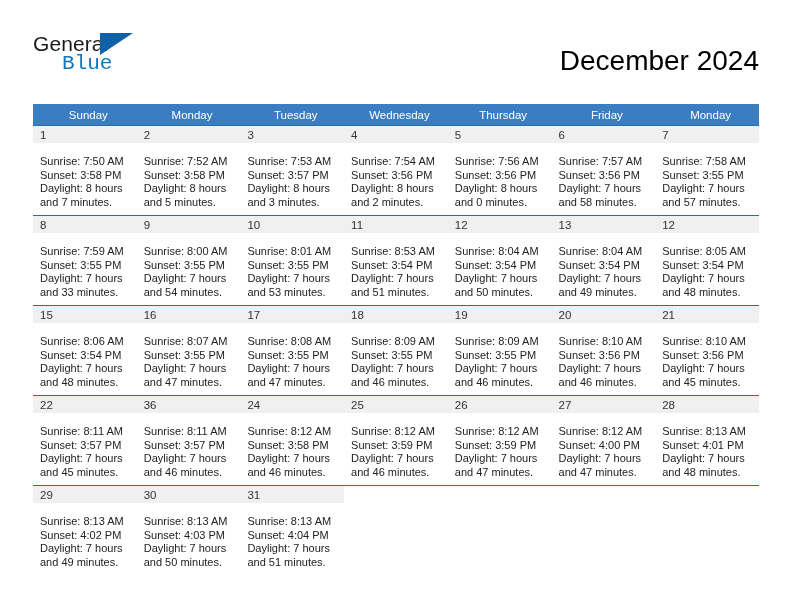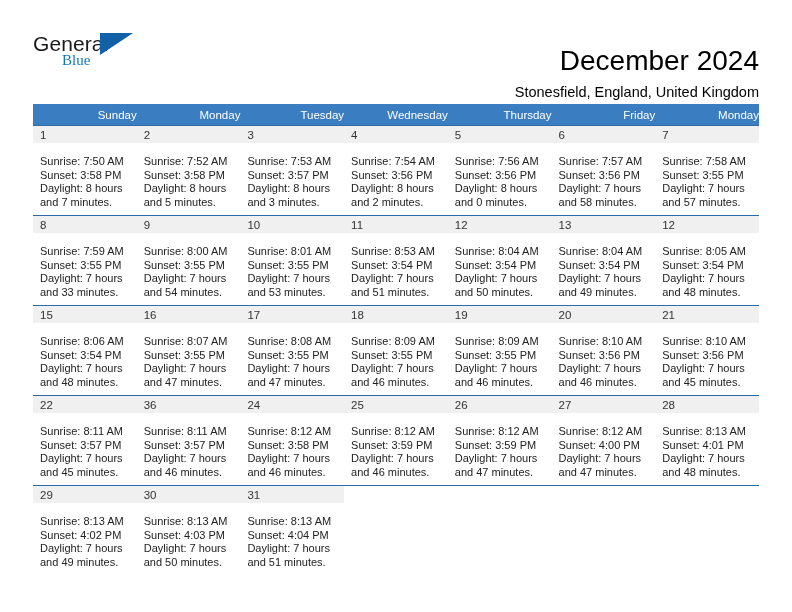--- a/index.html
+++ b/index.html
@@ -42,23 +42,23 @@
     top: 0;
     font-size: 21px;
     letter-spacing: .1px;
     color: #1a1a1a;
     font-family: "Liberation Sans", sans-serif;
   }
   .brand-blue {
     position: absolute;
     left: 29px;
     top: 20px;
-    font-size: 15px;
+    font-size: 21px;
     color: #1278be;
-    font-family: Liberation Serif, serif;
+    font-family: Liberation Mono, monospace;
   }
   .brand-triangle {
     position: absolute;
     left: 67px;
     top: 1px;
     width: 0;
     height: 0;
     border-left: 33px solid #1061a8;
     border-bottom: 22px solid transparent;
   }
@@ -91,21 +91,21 @@
     top: 104px;
     width: 726px;
     border-collapse: collapse;
     table-layout: fixed;
   }
   .calendar th {
     background: #3a7dc1;
     color: #ffffff;
     font-size: 11.5px;
     font-weight: normal;
-    text-align: right;
+    text-align: center;
     padding: 4px 0 4px 7px;
     height: 13px;
     border: none;
     vertical-align: middle;
   }
   .week-row {
     height: 89px;
   }
   .calendar td {
     vertical-align: top;
@@ -156,21 +156,20 @@
   <div class="header">
 
     <div class="brand">
       <span class="brand-general">General</span>
       <span class="brand-triangle"></span>
       <span class="brand-blue">Blue</span>
     </div>
 
     <div class="title-block">
       <div class="month-title">December 2024</div>
-      <div class="location-subtitle">Stonesfield, England, United Kingdom</div>
     </div>
 
   </div>
 
   <table class="calendar">
     <thead>
       <tr>
         <th>Sunday</th>
         <th>Monday</th>
         <th>Tuesday</th>

